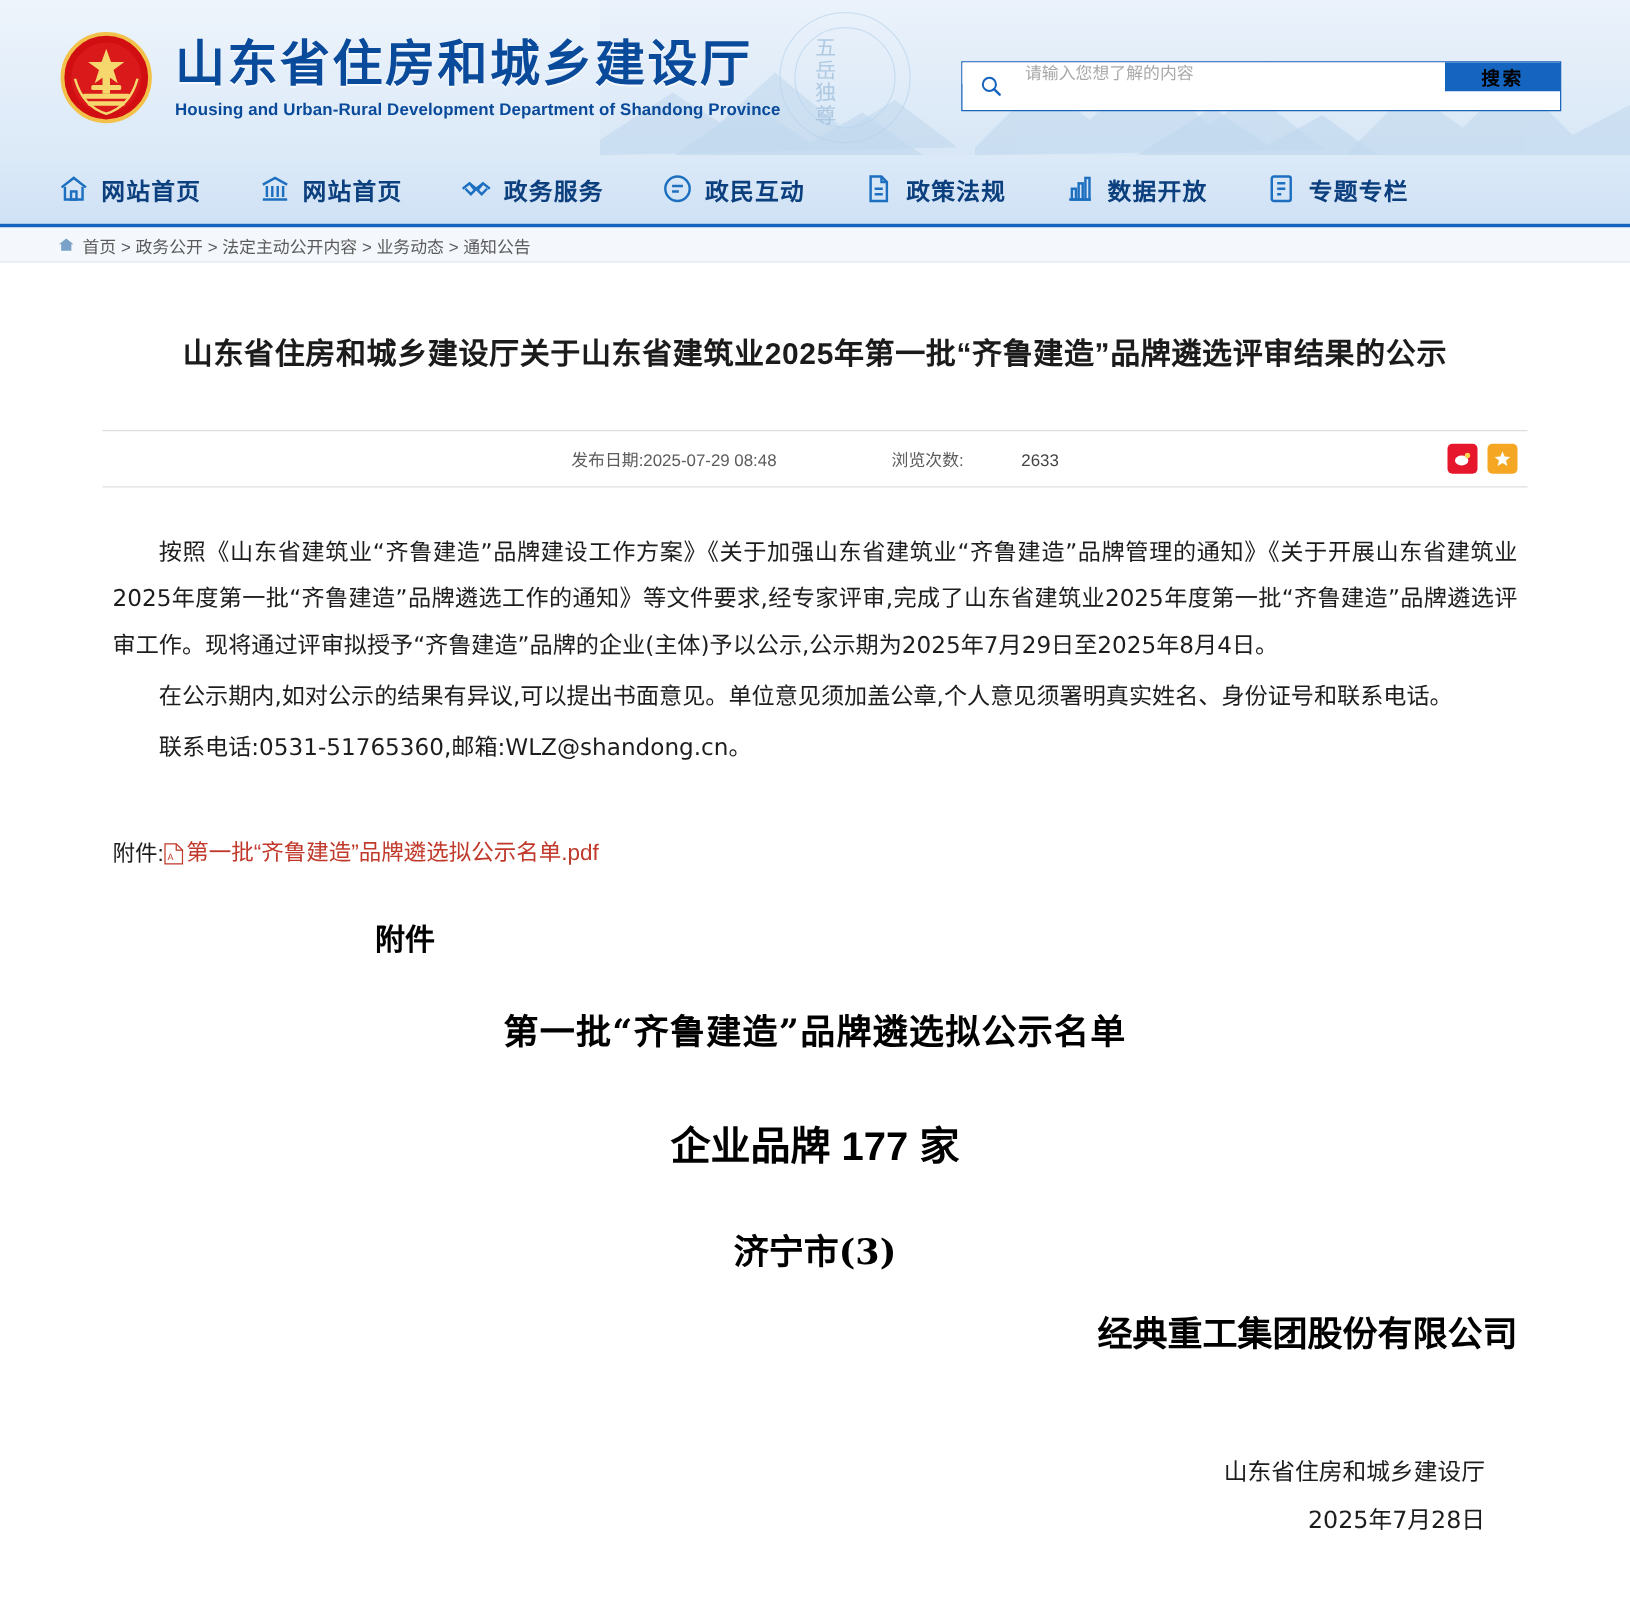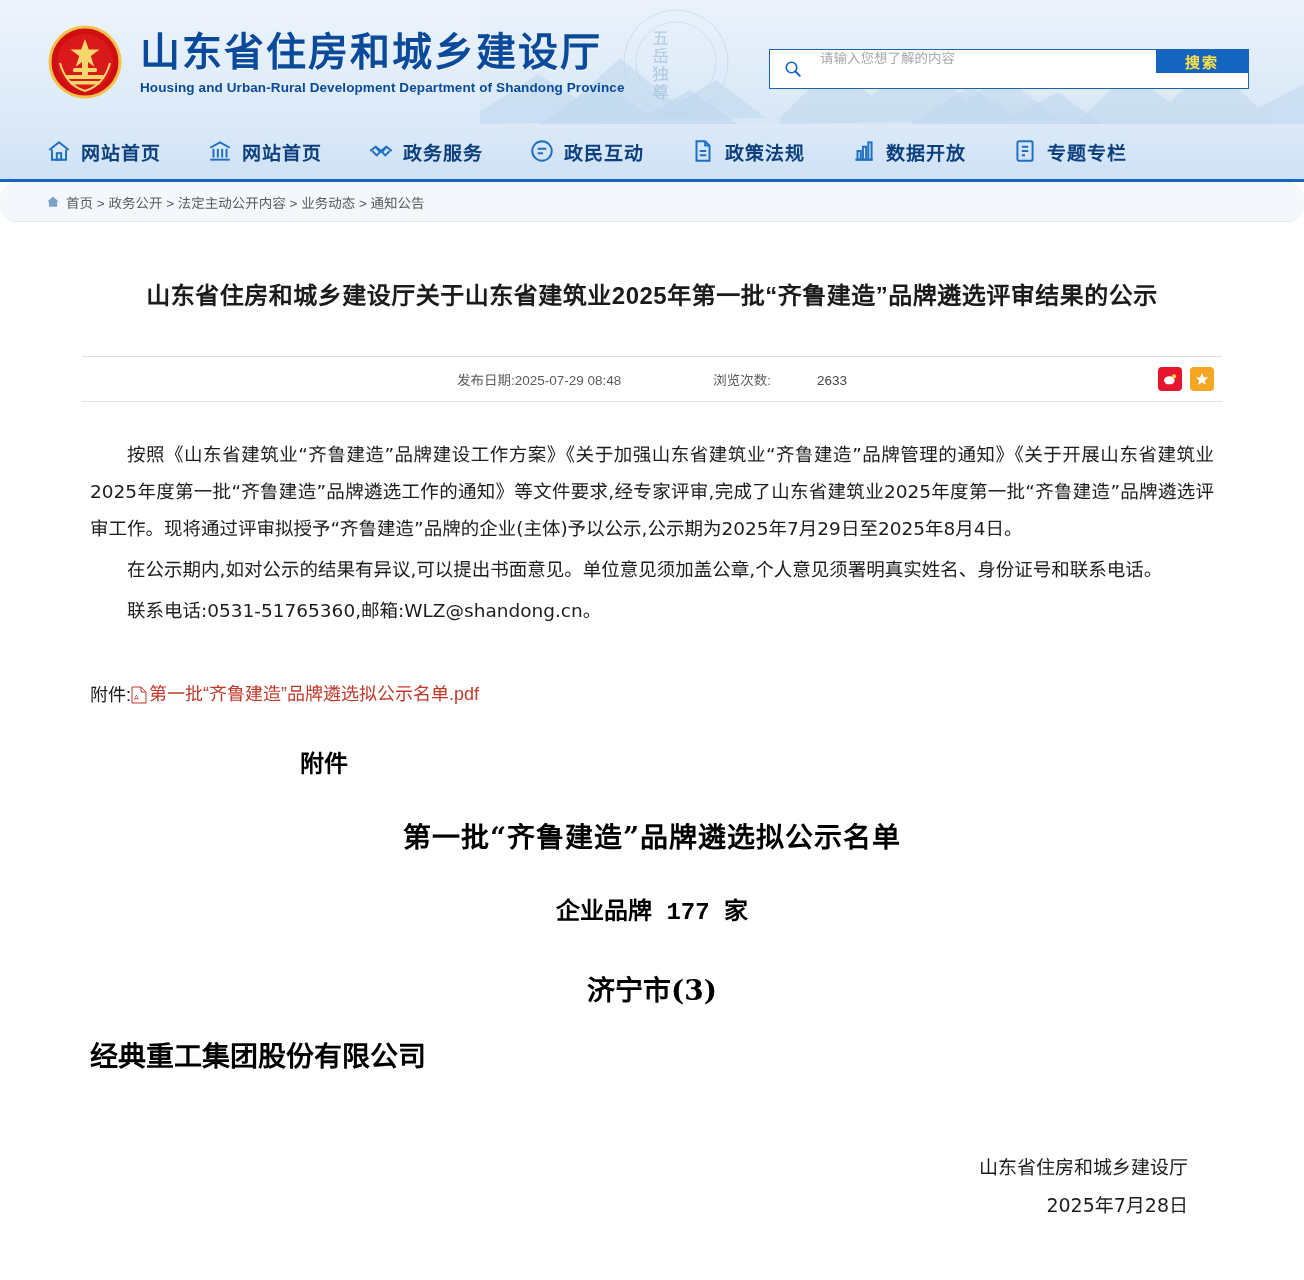--- a/index.html
+++ b/index.html
@@ -80,21 +80,21 @@
     font-size: 13.5px;
     color: #333;
     padding-left: 38px;
     font-family: "Liberation Sans", sans-serif;
     background: transparent;
   }
   .search-input::placeholder { color: #a9a9a9; }
   .search-btn {
     width: 92px;
     background: #1565c0;
-    color: #fde047;
+    color: #000000;
     border: 0;
     font-size: 15px;
     font-weight: 700;
     letter-spacing: 2px;
     cursor: pointer;
     font-family: "Liberation Sans", sans-serif;
   }
 
   
   .main-nav {
@@ -116,30 +116,29 @@
   .nav-item .nav-label {
     font-size: 19px;
     font-weight: 700;
     color: #0c3f7d;
     letter-spacing: 1px;
   }
   .nav-icon { width: 26px; height: 26px; flex: 0 0 26px; color: #1d6fc0; }
 
   
   .breadcrumb-bar {
-    height: 40px;
+    height: 28px;
     background: #f4f8fc;
     border-bottom: 1px solid #e2e8ef;
     display: flex;
     align-items: center;
     padding: 0 46px;
     gap: 6px;
     font-size: 13.5px;
     color: #5b5b5b;
-    border-radius: 17px;
   }
   .breadcrumb-bar .home-ico { width: 14px; height: 14px; color: #7aa2c8; }
 
   
   .article {
     width: 1140px;
     margin: 0 auto;
     padding: 34px 0 40px;
   }
   .article-title {
@@ -221,36 +220,36 @@
     text-align: center;
     font-size: 28px;
     font-weight: 700;
     color: #000;
     margin-top: 36px;
     font-family: "DejaVu Serif", "Liberation Serif", serif;
     letter-spacing: 1px;
   }
   .ap-count {
     text-align: center;
-    font-size: 24px;
+    font-size: 32px;
     font-weight: 700;
     color: #000;
-    margin-top: 36px;
-    font-family: Liberation Mono, monospace;
+    margin-top: 48px;
+    font-family: Liberation Sans, sans-serif;
   }
   .ap-city {
     text-align: center;
     font-size: 28px;
     font-weight: 700;
     color: #000;
     margin-top: 42px;
     font-family: "DejaVu Serif", "Liberation Serif", serif;
   }
   .ap-company {
-    text-align: left;
+    text-align: right;
     font-size: 28px;
     font-weight: 700;
     color: #000;
     margin-top: 26px;
     font-family: "DejaVu Serif", "Liberation Serif", serif;
   }
   .signature {
     margin-top: 74px;
     text-align: right;
     padding-right: 34px;

